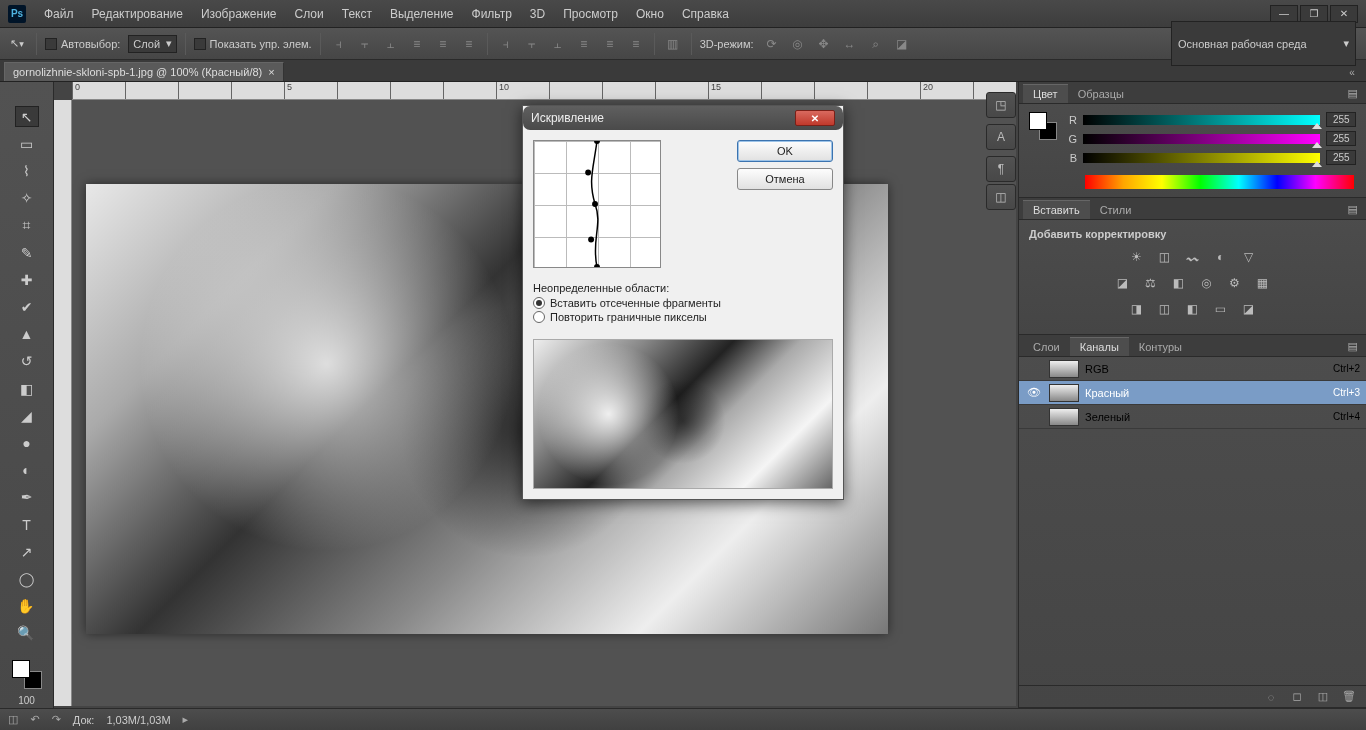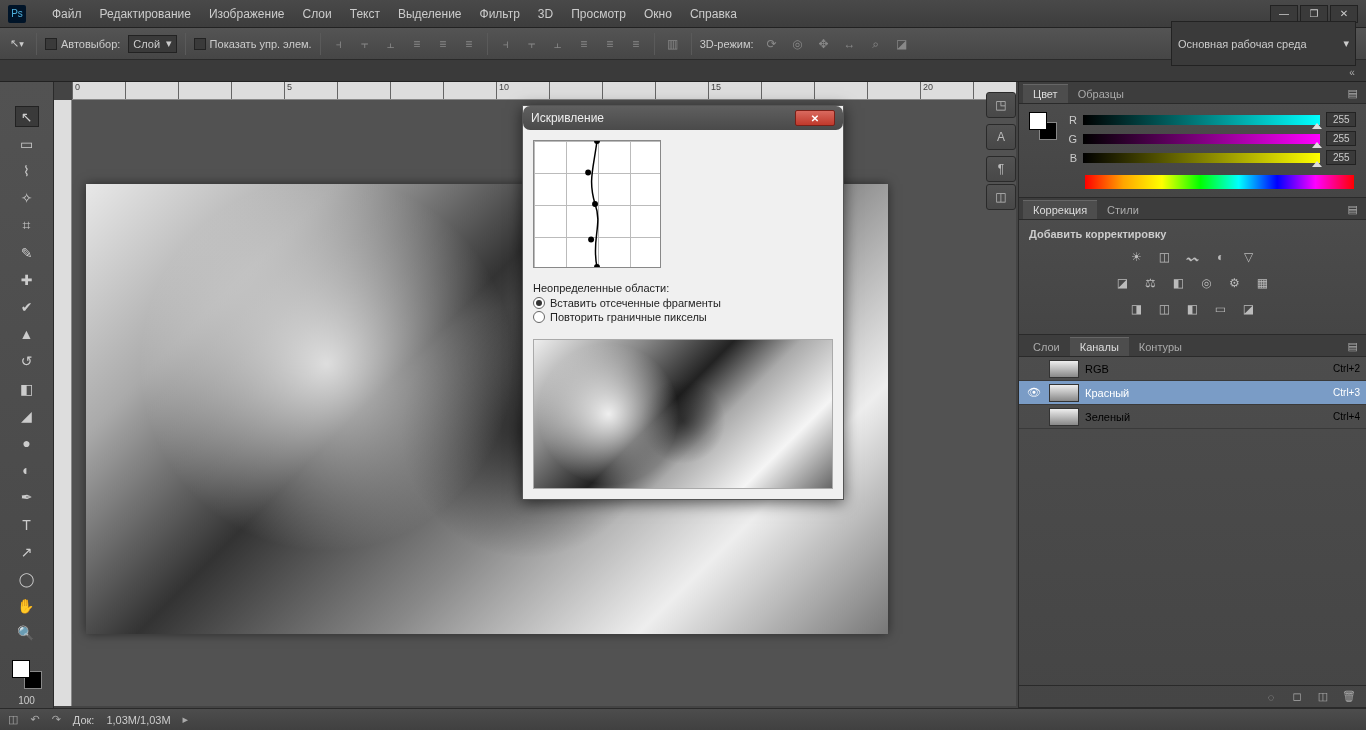--- a/index.html
+++ b/index.html
@@ -1,20 +1,20 @@
 <!DOCTYPE html>
 <html><head>
 <meta charset="utf-8">
 <style>
 * { margin: 0; padding: 0; box-sizing: border-box; font-family: "Segoe UI", Tahoma, sans-serif; user-select: none; }
 body { background: #444444; width: 1366px; height: 730px; overflow: hidden; position: relative; }
 
 
 .titlebar { height: 28px; background: linear-gradient(#494949,#3d3d3d); display: flex; align-items: center; padding: 0 8px; color: #bbb; font-size: 12px; border-bottom: 1px solid #222; }
-.ps-logo { width: 18px; height: 18px; background: #001428; color: #4fb3e0; font-size: 10px; font-weight: normal; display: flex; align-items: center; justify-content: center; border-radius: 2px; margin-right: 18px; }
+.ps-logo { width: 18px; height: 18px; background: #001428; color: #4fb3e0; font-size: 10px; font-weight: bold; display: flex; align-items: center; justify-content: center; border-radius: 2px; margin-right: 10px; }
 .menu-items { display: flex; gap: 2px; }
 .menu-items span { padding: 4px 8px; color: #ccc; cursor: default; }
 .win-controls { margin-left: auto; display: flex; gap: 2px; }
 .win-btn { width: 28px; height: 18px; background: #3a3a3a; border: 1px solid #222; color: #ccc; display: flex; align-items: center; justify-content: center; font-size: 10px; }
 
 
 .optionsbar { height: 32px; background: linear-gradient(#545454,#464646); border-bottom: 1px solid #2a2a2a; display: flex; align-items: center; padding: 0 10px; gap: 8px; color: #ccc; font-size: 11px; }
 .optionsbar .arrow-ic { width: 18px; height: 14px; display:flex; align-items:center; }
 .checkbox-ctl { display: flex; align-items: center; gap: 4px; }
 .checkbox-ctl .cb { width: 12px; height: 12px; border: 1px solid #222; background: #3a3a3a; }
@@ -188,20 +188,24 @@
     <div class="ic">⌕</div>
     <div class="ic">◪</div>
   </div>
   <div class="workspace-select">
     <span>Основная рабочая среда</span>
     <span>▾</span>
   </div>
 </div>
 
 <div class="doc-tabs">
+  <div class="doc-tab">
+    <span>gornolizhnie-skloni-spb-1.jpg @ 100% (Красный/8)</span>
+    <span>×</span>
+  </div>
   <div class="doc-dock">
     <div class="dk">«</div>
   </div>
 </div>
 
 <div class="workarea">
 
   <div class="tools-panel">
     <div class="tool active">↖</div>
     <div class="tool">▭</div>
@@ -293,21 +297,21 @@
             <div class="val">255</div>
           </div>
         </div>
         <div style="clear:both"></div>
         <div class="hue-bar"></div>
       </div>
     </div>
 
     <div class="panel">
       <div class="panel-tabs">
-        <div class="ptab active">Коррекция</div>
+        <div class="ptab active">Вставить</div>
         <div class="ptab">Стили</div>
         <div class="menu-ic">▤</div>
       </div>
       <div class="panel-body">
         <div class="adj-title">Добавить корректировку</div>
         <div class="adj-icons">
           <div class="ai">☀</div>
           <div class="ai">◫</div>
           <div class="ai">〰</div>
           <div class="ai">◐</div>
@@ -396,20 +400,24 @@
     <div class="curve-grid">
       <svg viewBox="0 0 128 128">
         <path d="M64 0 C60 30, 55 40, 62 64 C70 85, 58 100, 64 128" stroke="#000" fill="none" stroke-width="1.5"></path>
         <circle cx="64" cy="0" r="3" fill="#000"></circle>
         <circle cx="55" cy="32" r="3" fill="#000"></circle>
         <circle cx="62" cy="64" r="3" fill="#000"></circle>
         <circle cx="58" cy="100" r="3" fill="#000"></circle>
         <circle cx="64" cy="128" r="3" fill="#000"></circle>
       </svg>
     </div>
+    <div class="dialog-buttons">
+      <div class="dlg-btn primary">OK</div>
+      <div class="dlg-btn">Отмена</div>
+    </div>
   </div>
   <div class="dialog-options">
     <div class="opts-title">Неопределенные области:</div>
     <div class="radio-row">
       <div class="rd checked"></div>
       <span>Вставить отсеченные фрагменты</span>
     </div>
     <div class="radio-row">
       <div class="rd"></div>
       <span>Повторить граничные пикселы</span>

